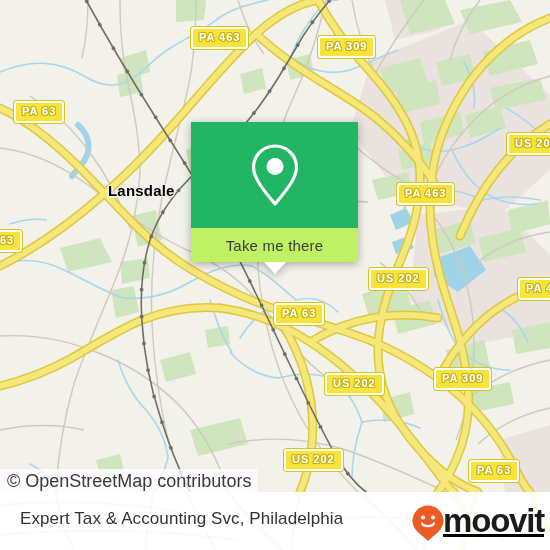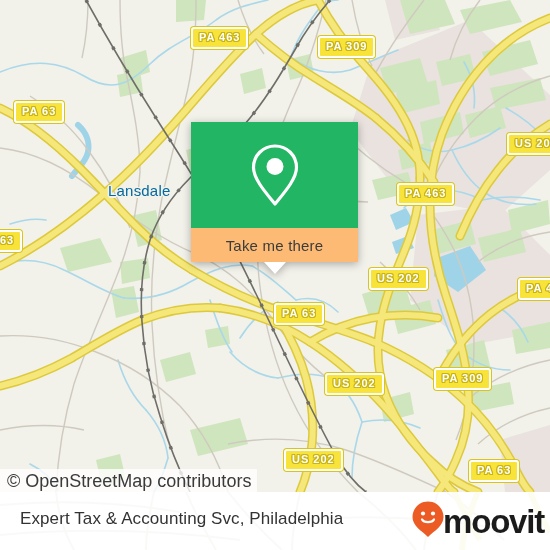--- a/index.html
+++ b/index.html
@@ -30,26 +30,27 @@
     overflow: hidden;
     background: #f2f1ea;
   }
   #map-svg { position: absolute; left:0; top:0; }
 
   
   .place-label {
     position: absolute;
     font-family: "Liberation Sans", sans-serif;
     font-size: 15px;
-    color: #0369a1;
+    color: #000000;
     letter-spacing: 0.2px;
     white-space: nowrap;
     text-shadow:
       -1.5px 0 #f2f1ea, 1.5px 0 #f2f1ea, 0 -1.5px #f2f1ea, 0 1.5px #f2f1ea,
       -1px -1px #f2f1ea, 1px -1px #f2f1ea, -1px 1px #f2f1ea, 1px 1px #f2f1ea;
+    font-weight: bold;
   }
 
   
   .shield {
     position: absolute;
     background: #f7e33a;
     border: 2px solid #ffffff;
     border-radius: 3px;
     box-shadow: 0 0 0 1px #d9c518;
     color: #ffffff;
@@ -74,21 +75,21 @@
   }
   #popup-body {
     height: 106px;
     background: #22b563;
     display: flex;
     align-items: center;
     justify-content: center;
   }
   #popup-footer {
     height: 34px;
-    background: #fdba74;
+    background: #bef264;
     display: flex;
     align-items: center;
     justify-content: center;
   }
   #popup-footer-label {
     font-family: "Liberation Sans", sans-serif;
     font-size: 15px;
     color: #3c3c3c;
     letter-spacing: 0.2px;
   }
@@ -140,22 +141,23 @@
     font-size: 17px;
     color: #333333;
     letter-spacing: 0.1px;
     white-space: nowrap;
   }
   #brand {
     position: absolute;
     right: 25px;
     top: 12px;
     display: flex;
-    align-items: flex-end;
+    align-items: flex-start;
     height: 34px;
+    text-decoration: underline;
   }
   #brand-mark { display: block; }
   #brand-word {
     font-family: "Liberation Sans", sans-serif;
     font-size: 33px;
     font-weight: bold;
     color: #1b1b1b;
     letter-spacing: -1.2px;
     line-height: 33px;
     margin-left: -2px;

